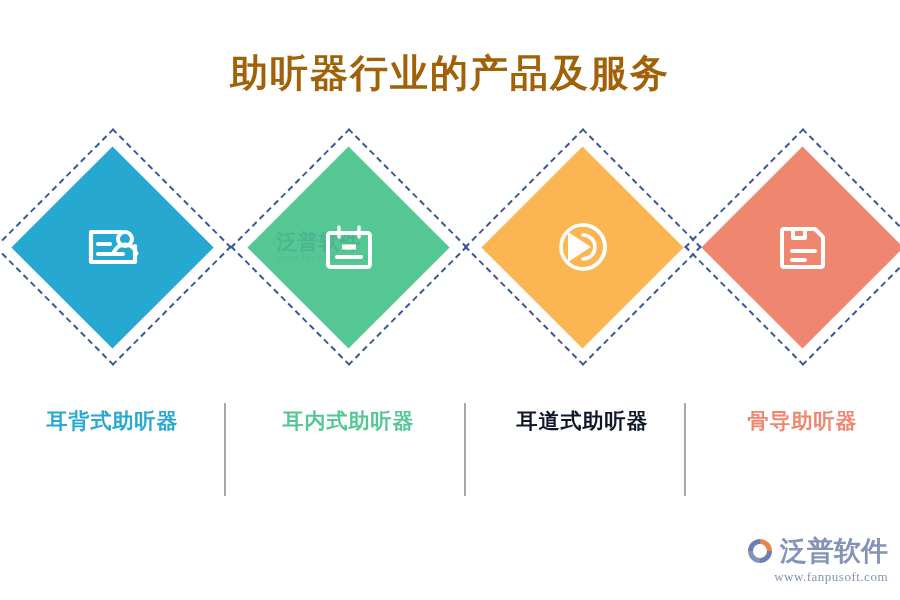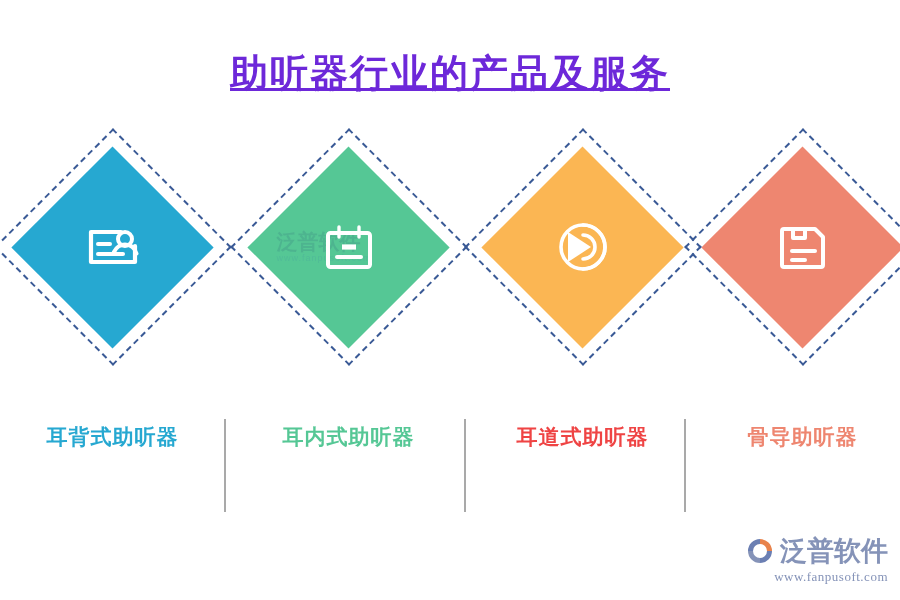--- a/index.html
+++ b/index.html
@@ -25,24 +25,23 @@
   
   #title {
     position: absolute;
     top: 48px;
     left: 0;
     width: 900px;
     text-align: center;
     font-size: 38px;
     font-weight: bold;
     letter-spacing: 2px;
-    color: #6d28d9;
-    font-family: "Liberation Serif", "DejaVu Serif", serif;
-    white-space: nowrap;
-    text-decoration: underline;
+    color: #a16207;
+    font-family: "Liberation Serif", "DejaVu Serif", serif;
+    white-space: nowrap;
   }
 
   
   #cards {
     position: absolute;
     top: 140px;
     left: 0;
     width: 900px;
     height: 215px;
   }
@@ -123,21 +122,21 @@
     font-size: 9px;
     color: #2f6ea8;
     font-family: "Liberation Sans", sans-serif;
     letter-spacing: 1px;
     white-space: nowrap;
   }
 
   
   #labels {
     position: absolute;
-    top: 419px;
+    top: 403px;
     left: 0;
     width: 900px;
     height: 95px;
   }
   .label {
     position: absolute;
     top: 4px;
     width: 225px;
     text-align: center;
     font-size: 21px;
@@ -276,21 +275,21 @@
           </svg>
         </div>
       </div>
     </div>
 
   </div>
 
   <div id="labels">
     <div class="label c0" style="color:#26a8d1;">耳背式助听器</div>
     <div class="label c1" style="color:#55c795;">耳内式助听器</div>
-    <div class="label c2" style="color:#ef4444;font-family:Liberation Serif, serif;">耳道式助听器</div>
+    <div class="label c2" style="color:#0f172a;font-family:Liberation Serif, serif;">耳道式助听器</div>
     <div class="label c3" style="color:#ee8670;">骨导助听器</div>
 
     <div class="divider" style="left:224px;"></div>
     <div class="divider" style="left:464px;"></div>
     <div class="divider" style="left:684px;"></div>
   </div>
 
   <div id="logo">
     <div class="logo-top">
       <span class="logo-mark">

